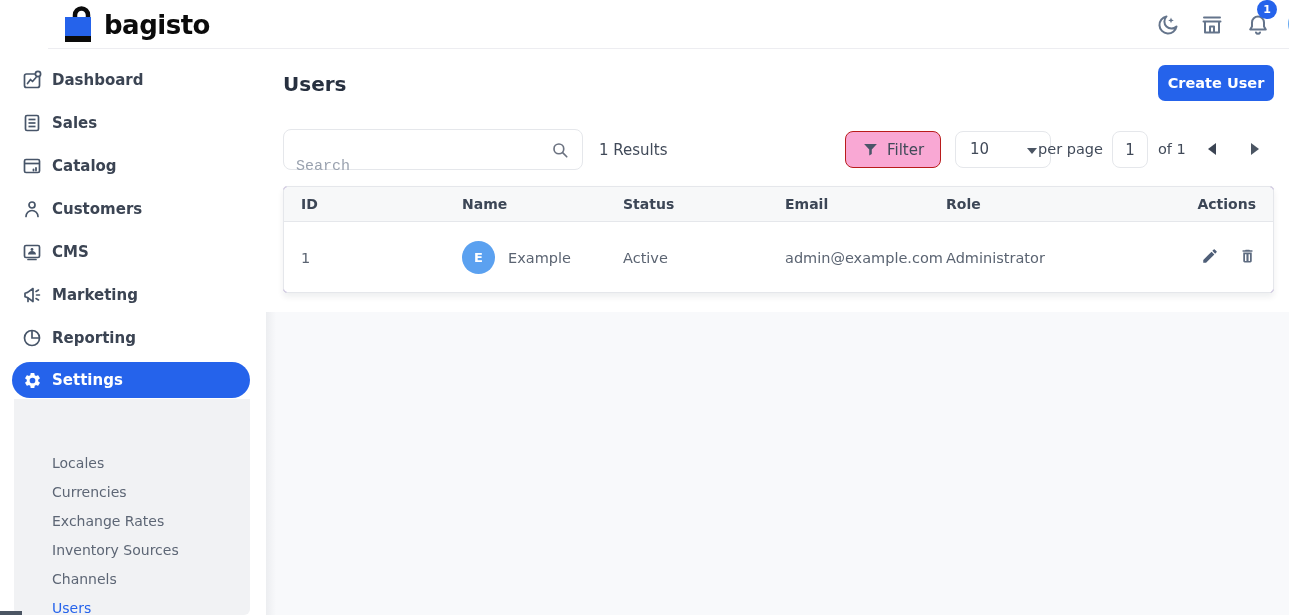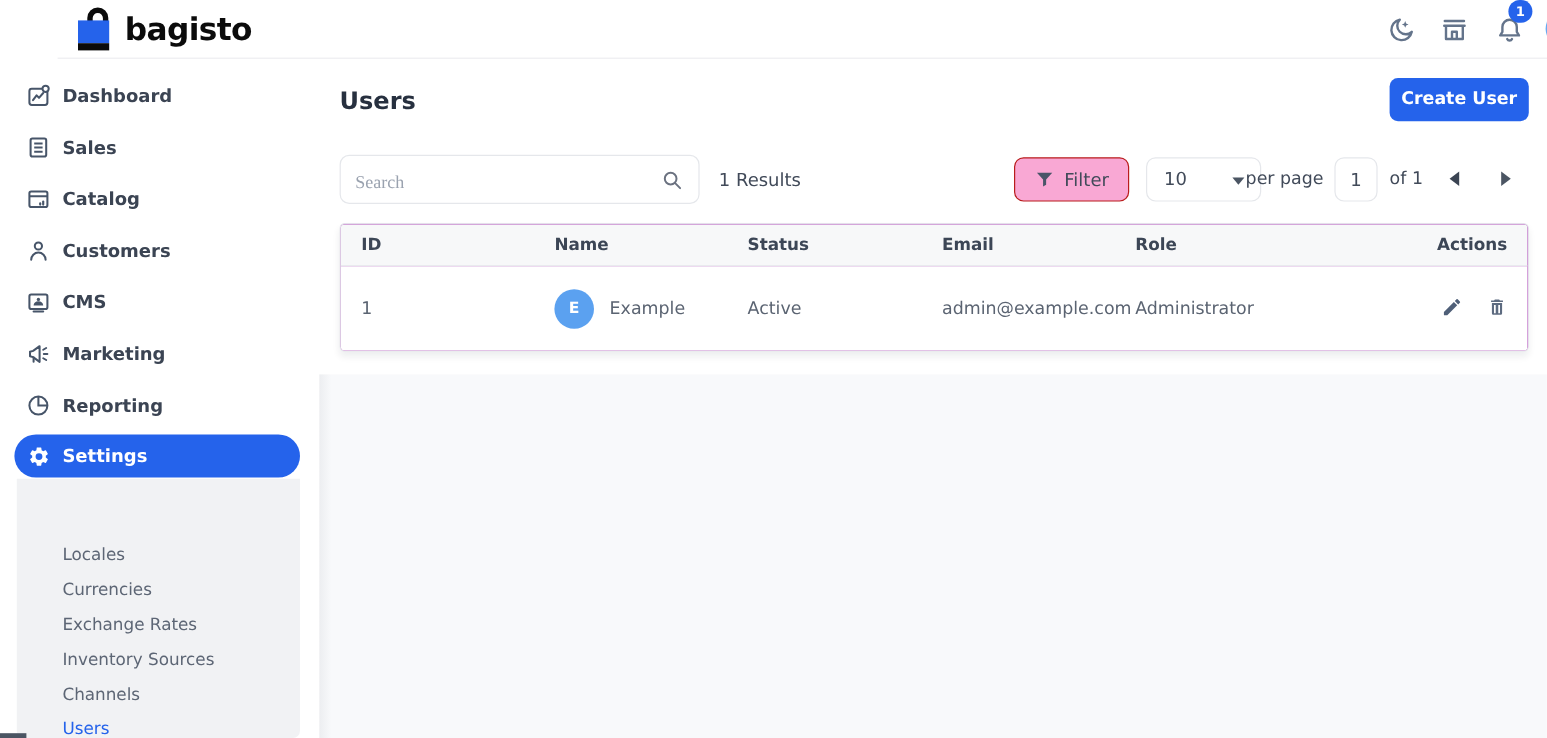--- a/index.html
+++ b/index.html
@@ -32,38 +32,38 @@
   .scroll-nub { position:absolute; left:0; bottom:0; width:22px; height:4px; background:#4b5563; }
 
   
   .main-lower { position:absolute; left:266px; top:312px; width:1023px; height:303px;
     background:linear-gradient(to right, rgba(15,23,42,0.05), rgba(15,23,42,0) 10px), #f8f9fb; }
   .page-title { position:absolute; left:283px; top:72px; font-size:20px; font-weight:700; color:#27303f; }
   .btn-primary { position:absolute; left:1158px; top:65px; width:116px; height:36px; background:#2563eb; border:none; border-radius:7px; color:#fff; font-size:14.5px; font-weight:600; cursor:pointer; font-family:inherit; }
 
   
   .dg-search { position:absolute; left:283px; top:129px; width:300px; height:41px; border:1px solid #e5e7eb; border-radius:8px; background:#fff; }
-  .dg-search input { position:absolute; left:12px; top:4px; width:250px; height:39px; border:none; outline:none; font-size:15px; color:#4c1d95; background:transparent; font-family:Liberation Serif, serif; }
+  .dg-search input { position:absolute; left:12px; top:17px; width:250px; height:39px; border:none; outline:none; font-size:15px; color:#4c1d95; background:transparent; font-family:Liberation Mono, monospace; }
   .dg-search input::placeholder { color:#9aa2af; }
   .dg-search svg { position:absolute; right:13px; top:11px; cursor:pointer; }
   .results { position:absolute; left:599px; top:141px; font-size:15px; color:#414a59; }
   .filter-btn { position:absolute; left:845px; top:131px; width:96px; height:37px; border:1px solid #b91c1c; border-radius:8px; background:#f9a8d4; display:flex; align-items:center; justify-content:center; gap:8px; cursor:pointer; }
   .filter-btn span { font-size:15px; color:#414a59; font-weight:500; }
   .pp-select { position:absolute; left:955px; top:131px; width:96px; height:37px; border:1px solid #e5e7eb; border-radius:8px; background:#fff; cursor:pointer; }
   .pp-select .val { position:absolute; left:14px; top:8px; font-size:15px; color:#414a59; }
   .caret-down { position:absolute; right:13px; top:16px; width:0; height:0; border-left:5px solid transparent; border-right:5px solid transparent; border-top:6px solid #4b5563; }
   .pp-label { position:absolute; left:1038px; top:141px; font-size:14.5px; color:#414a59; }
   .page-input { position:absolute; left:1112px; top:131px; width:36px; height:37px; border:1px solid #e5e7eb; border-radius:8px; text-align:center; font-size:15px; color:#414a59; outline:none; font-family:inherit; }
   .of-total { position:absolute; left:1158px; top:141px; font-size:14.5px; color:#414a59; }
   .arr { position:absolute; top:143px; width:0; height:0; cursor:pointer; }
   .arr.prev { left:1208px; border-top:6px solid transparent; border-bottom:6px solid transparent; border-right:8px solid #3b4453; }
   .arr.next { left:1251px; border-top:6px solid transparent; border-bottom:6px solid transparent; border-left:8px solid #4b5563; }
 
   
-  .card { position:absolute; left:283px; top:186px; width:991px; height:107px; border:1px solid #e5e7eb; border-radius:4px; background:#a21caf; box-shadow:0 4px 6px rgba(15,23,42,0.07); overflow:hidden; }
+  .card { position:absolute; left:283px; top:186px; width:991px; height:107px; border:1px solid #e5e7eb; border-radius:4px; background:#4c1d95; box-shadow:0 4px 6px rgba(15,23,42,0.07); overflow:hidden; }
   .t-head { display:grid; grid-template-columns:178px 161px 162px 161px 161px 1fr; height:35px; background:#f7f8f9; border-bottom:1px solid #e5e7eb; align-items:center; }
   .t-head .th { font-size:14px; font-weight:700; color:#3c4656; }
   .t-row { display:grid; grid-template-columns:178px 161px 162px 161px 161px 1fr; height:71px; background:#fff; align-items:center; }
   .td { font-size:14.5px; color:#5b6472; }
   .cell-pad { padding-left:17px; }
   .th-actions, .td-actions { text-align:right; padding-right:17px; }
   .name-cell { display:flex; align-items:center; gap:13px; }
   .avatar-row { width:33px; height:33px; border-radius:50%; background:#5ba1f0; color:#fff; font-size:13px; font-weight:700; display:flex; align-items:center; justify-content:center; flex:0 0 33px; }
   .act-icons { display:inline-flex; gap:20px; align-items:center; }
   .act-icons svg { cursor:pointer; }

